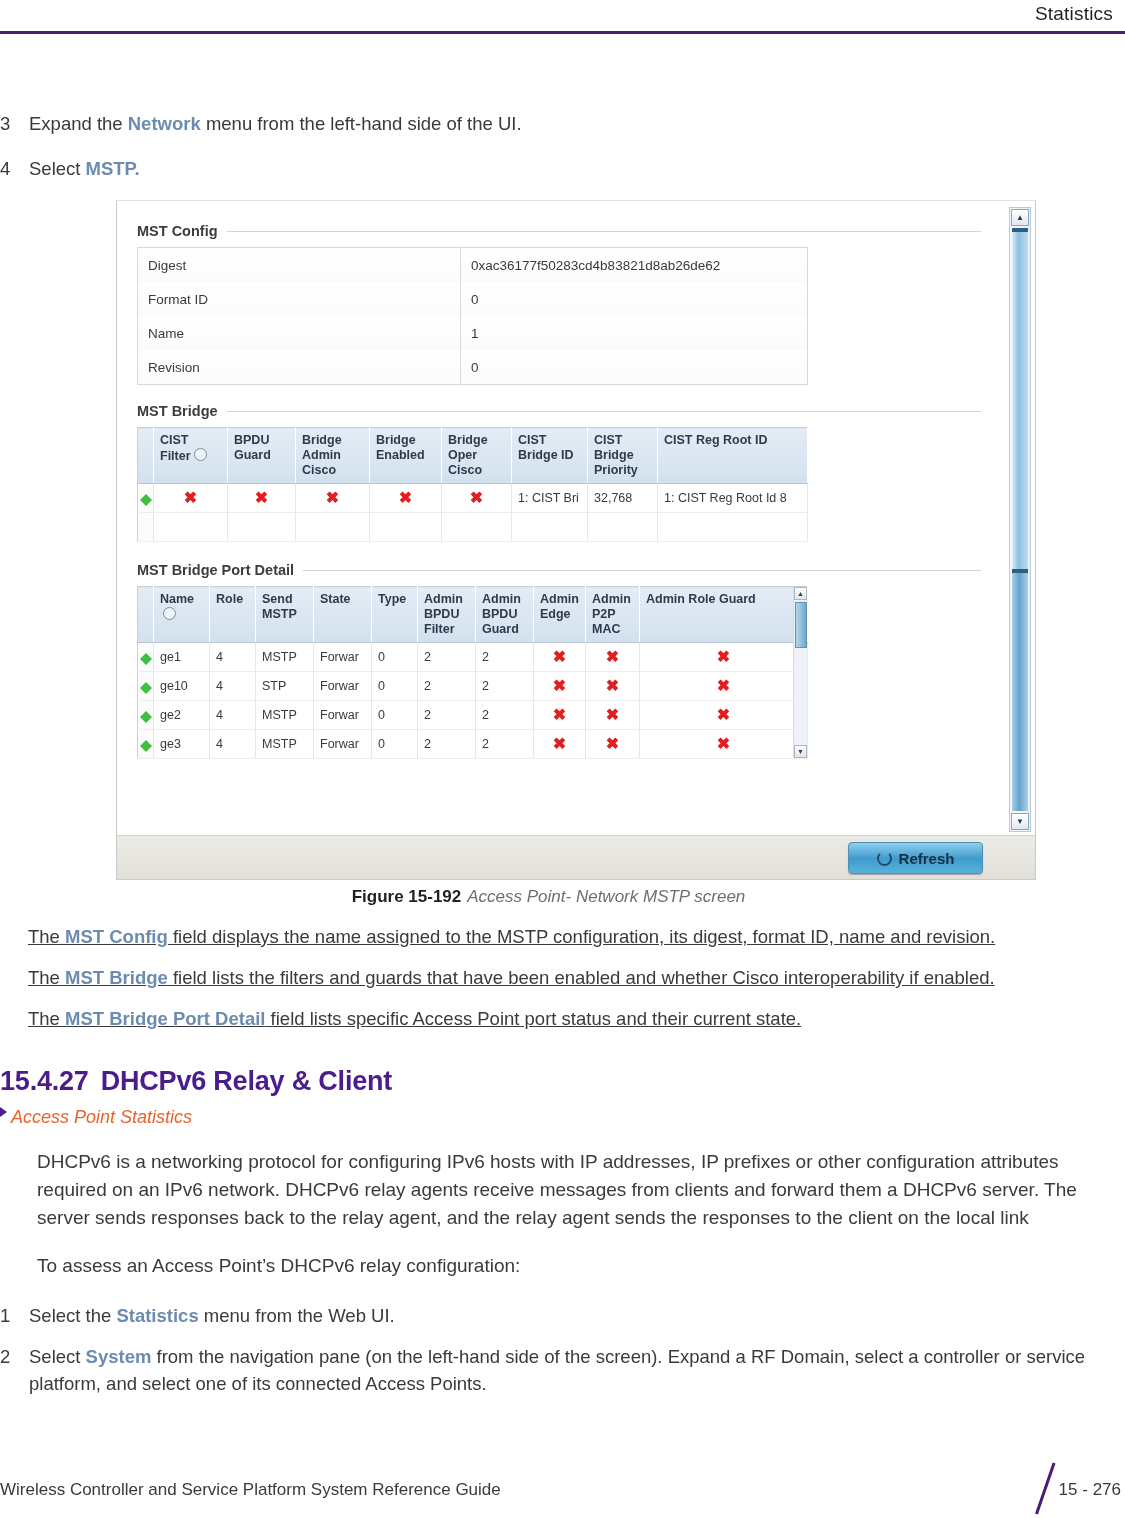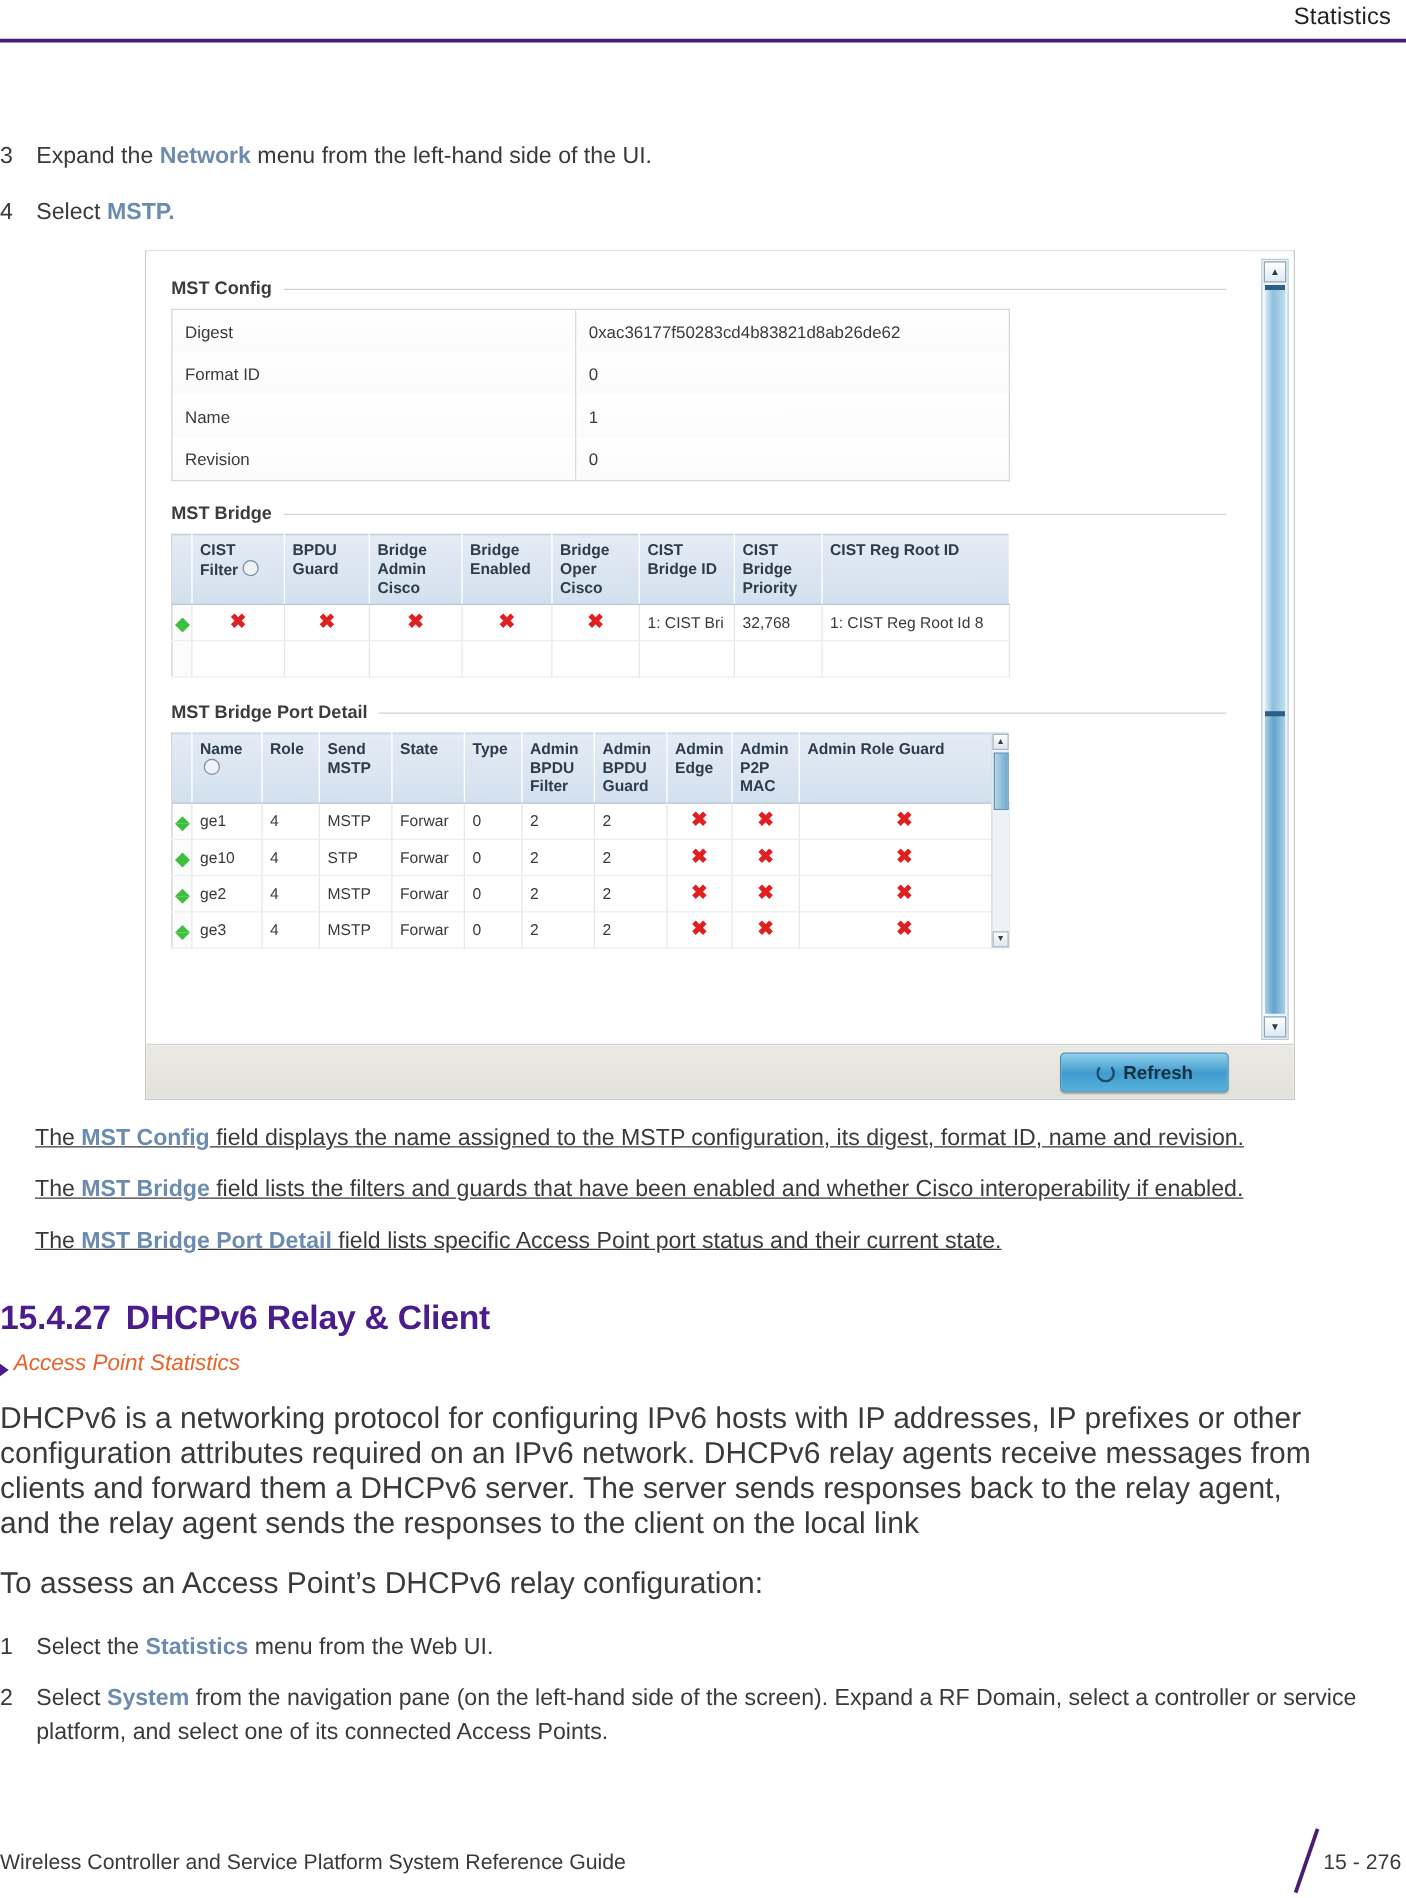--- a/index.html
+++ b/index.html
@@ -369,36 +369,37 @@
     letter-spacing: -0.2px;
   }
   h2.section .sec-num { margin-right: 12px; }
 
   .xref {
     margin: 10px 0 16px 0;
     font-size: 18px;
     font-style: italic;
     color: #e8622a;
     display: flex;
-    align-items: flex-end;
+    align-items: flex-start;
     gap: 4px;
   }
   .xref-arrow {
     width: 0; height: 0;
     border-top: 5px solid transparent;
     border-bottom: 5px solid transparent;
     border-left: 7px solid #4b1c8c;
   }
 
   p.flow {
-    font-size: 24px;
+    font-size: 19px;
     line-height: 28px;
     color: #3a3a3a;
     margin: 20px 0 0 0;
     max-width: 1072px;
+    padding-left: 37px;
   }
 
   .steps-bottom { margin-top: 22px; }
   .steps-bottom .step { margin-bottom: 14px; }
 
   
   .page-footer {
     position: absolute;
     left: 0; right: 0; bottom: 0;
     height: 74px;
@@ -639,20 +640,23 @@
 
       <div class="shot-footer">
         <div class="refresh-btn">
           <span class="refresh-ico"></span>
           <span>Refresh</span>
         </div>
       </div>
 
     </div>
 
+    <div class="caption">
+      <span class="cap-num">Figure 15-192</span><span class="cap-txt">Access Point- Network MSTP screen</span>
+    </div>
   </div>
 
   <p class="body first"><span>The </span><span class="kw">MST Config</span><span> field displays the name assigned to the MSTP configuration, its digest, format ID, name and revision.</span></p>
   <p class="body"><span>The </span><span class="kw">MST Bridge</span><span> field lists the filters and guards that have been enabled and whether Cisco interoperability if enabled.</span></p>
   <p class="body"><span>The </span><span class="kw">MST Bridge Port Detail</span><span> field lists specific Access Point port status and their current state.</span></p>
 
   <h2 class="section">
     <span class="sec-num">15.4.27</span><span>DHCPv6 Relay &amp; Client</span>
   </h2>
   <div class="xref">

